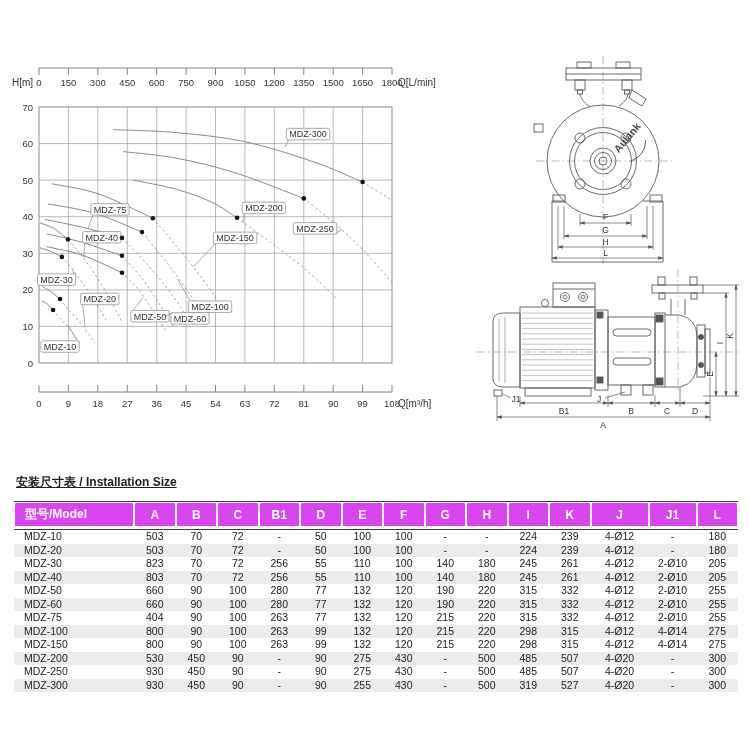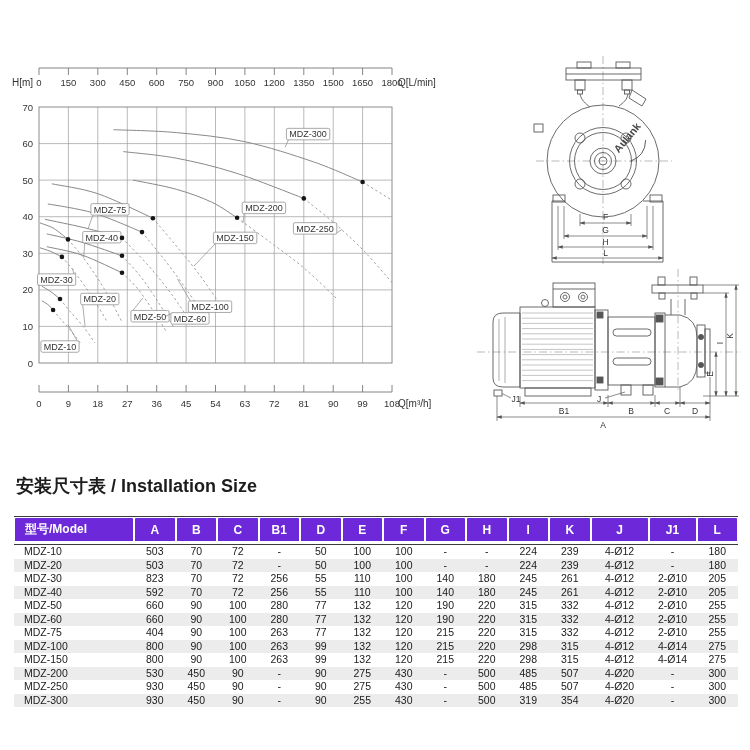--- a/index.html
+++ b/index.html
@@ -3,24 +3,24 @@
 <meta charset="utf-8">
 <style>
   html,body{margin:0;padding:0;background:#fff;}
   .page{position:relative;width:750px;height:750px;background:#fff;overflow:hidden;
         font-family:"Liberation Sans","DejaVu Sans",sans-serif;}
   svg text{font-family:"Liberation Sans","DejaVu Sans",sans-serif;}
   #chart-svg{position:absolute;left:0;top:55px;}
   #front-svg{position:absolute;left:480px;top:50px;}
   #side-svg{position:absolute;left:475px;top:265px;}
   .tbl-wrap{position:absolute;left:14px;top:474px;width:724px;}
-  .tbl-title{font-size:18px;font-weight:bold;color:#1d1d1d;margin:0 0 18px 2px;}
+  .tbl-title{font-size:12px;font-weight:bold;color:#1d1d1d;margin:0 0 10px 2px;text-decoration:underline;}
   table{border-collapse:separate;border-spacing:0;width:100%;table-layout:fixed;
         border-top:1.5px solid #3a3a3a;}
-  thead th{background:#6d28d9;color:#fff;font-size:12px;font-weight:bold;
+  thead th{background:#d946ef;color:#fff;font-size:12px;font-weight:bold;
         padding:3px 0;border-left:1px solid #fff;border-right:1px solid #fff;
         border-top:1px solid #fff;border-bottom:3px solid #fff;border-radius:2px;
         text-align:center;overflow:hidden;white-space:nowrap;}
   thead th:first-child{text-align:left;padding-left:10px;width:108px;}
   thead th.cJ{width:56px;} thead th.cJ1{width:46px;}
   tbody td{font-size:10.5px;color:#1a1a1a;text-align:center;height:13.5px;
         padding:0;line-height:13.5px;white-space:nowrap;overflow:hidden;}
   tbody td:first-child{text-align:left;padding-left:10px;}
   tbody tr:nth-child(even){background:#ececec;}
   tbody tr:first-child td{border-top:1.5px solid #3a3a3a;}
@@ -427,21 +427,21 @@
             <td>140</td>
             <td>180</td>
             <td>245</td>
             <td>261</td>
             <td>4-Ø12</td>
             <td>2-Ø10</td>
             <td>205</td>
           </tr>
           <tr>
             <td>MDZ-40</td>
-            <td>592</td>
+            <td>803</td>
             <td>70</td>
             <td>72</td>
             <td>256</td>
             <td>55</td>
             <td>110</td>
             <td>100</td>
             <td>140</td>
             <td>180</td>
             <td>245</td>
             <td>261</td>
@@ -573,21 +573,21 @@
             <td>930</td>
             <td>450</td>
             <td>90</td>
             <td>-</td>
             <td>90</td>
             <td>255</td>
             <td>430</td>
             <td>-</td>
             <td>500</td>
             <td>319</td>
-            <td>354</td>
+            <td>527</td>
             <td>4-Ø20</td>
             <td>-</td>
             <td>300</td>
           </tr>
         </tbody>
     </table>
   </div>
 
 </div>
 

